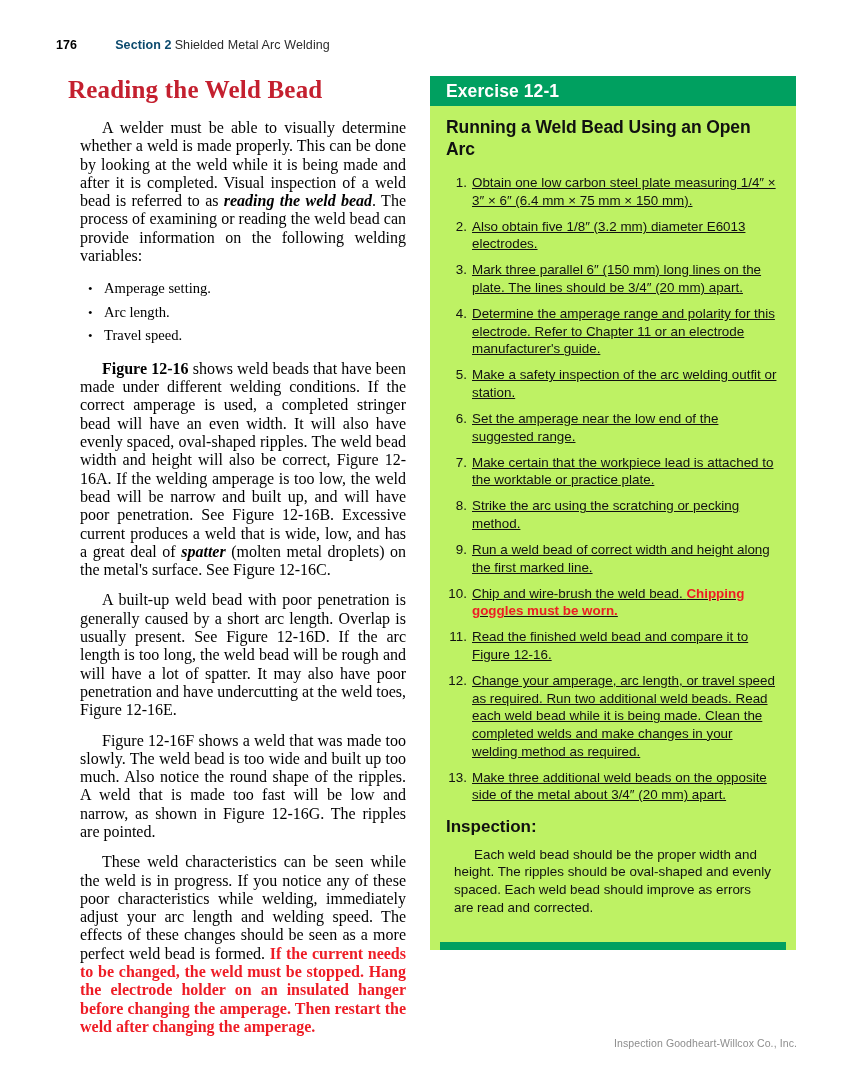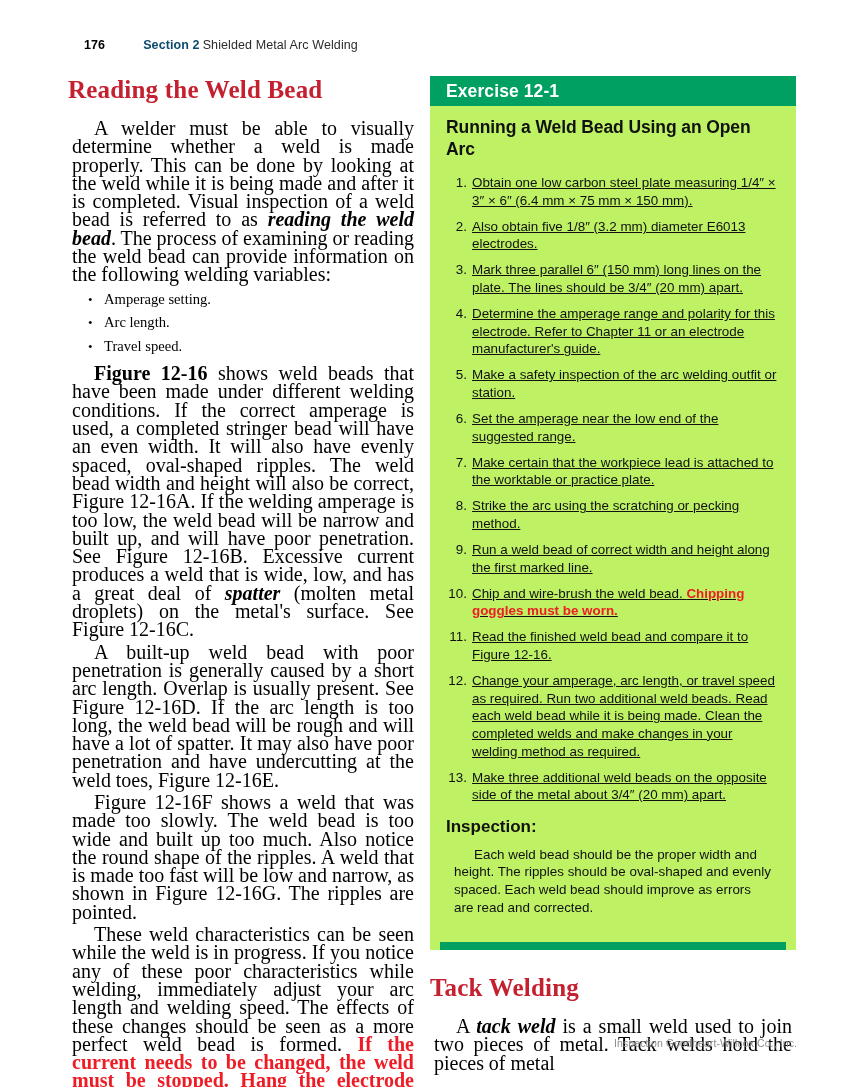--- a/index.html
+++ b/index.html
@@ -20,21 +20,21 @@
   .page {
     position: absolute;
     inset: 0;
     width: 849px;
     height: 1087px;
   }
 
   
   .running-head {
     position: absolute;
-    left: 84px;
+    left: 56px;
     top: 38px;
     display: flex;
     align-items: baseline;
     font-family: "Liberation Sans", sans-serif;
     font-size: 12.5px;
     letter-spacing: .1px;
   }
   .rh-page {
     font-weight: bold;
     color: #000;
@@ -70,22 +70,22 @@
     font-weight: bold;
     font-size: 25px;
     color: #c4202f;
     margin: 0 0 15px 0;
     letter-spacing: .2px;
     line-height: 1.12;
   }
 
   
   p.body {
-    margin: 4px;
-    font-size: 20px;
+    margin: 12px;
+    font-size: 16px;
     line-height: 18.3px;
     text-align: justify;
     text-indent: 22px;
     -webkit-hyphens: none;
     hyphens: none;
     word-spacing: -0.1px;
   }
   p.body + p.body { margin-top: 0; }
 
   ul.var-list {
@@ -271,22 +271,18 @@
           <li><span>Make three additional weld beads on the opposite side of the metal about 3/4″ (20 mm) apart.</span><span class="warn"></span></li>
         </ol>
 
         <h3 class="insp-title">Inspection:</h3>
         <p class="insp-body">Each weld bead should be the proper width and height. The ripples should be oval-shaped and evenly spaced. Each weld bead should improve as errors are read and corrected.</p>
       </div>
 
       <div class="ex-footer"></div>
     </div>
 
-    <div class="tack-section">
-      <h1 class="section-title">Tack Welding</h1>
-      <p class="body"><span>A </span><span class="bold-ital">tack weld</span><span> is a small weld used to join two pieces of metal. Tack welds hold the pieces of metal</span></p>
-    </div>
 
   </div>
 
   <div class="footer-copyright">Inspection Goodheart-Willcox Co., Inc.</div>
 
 </div>
 
 </body></html>

